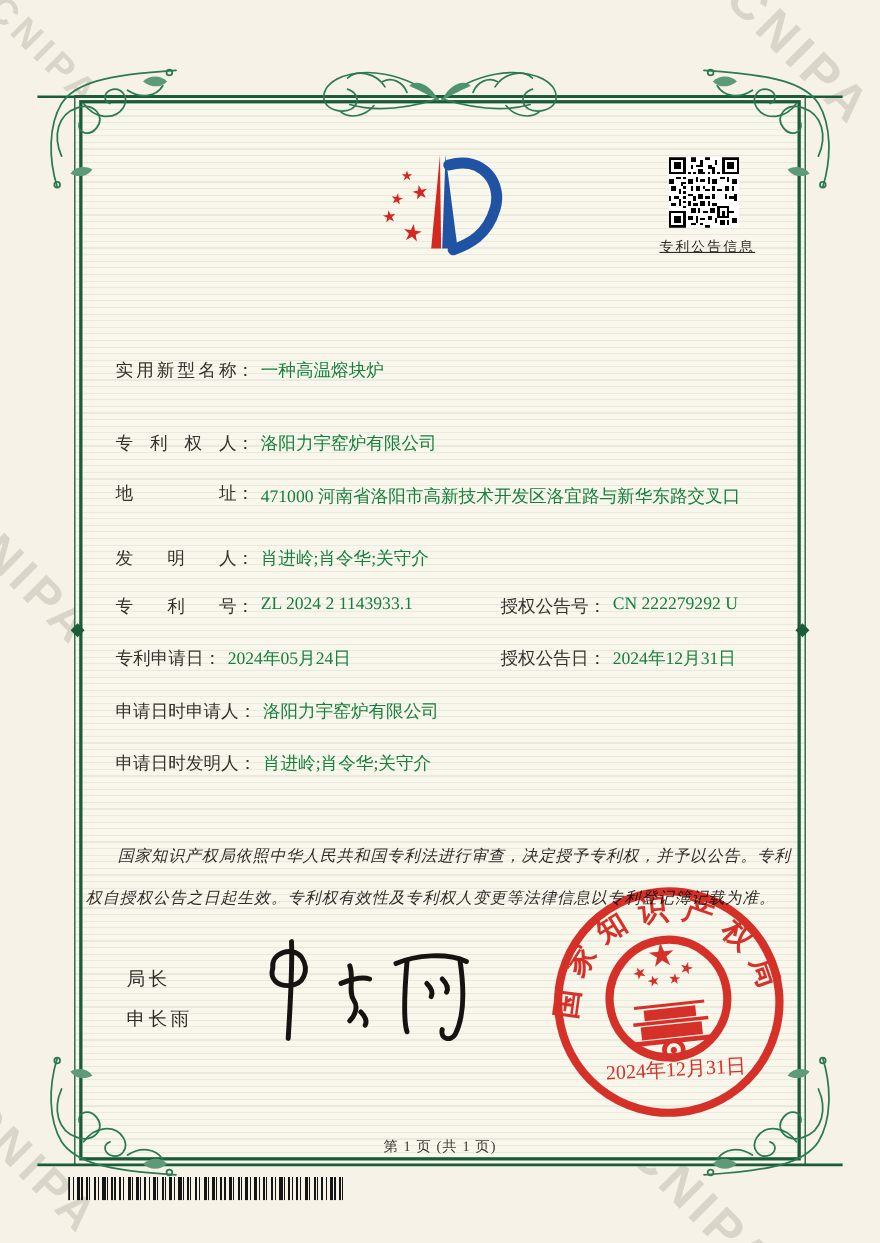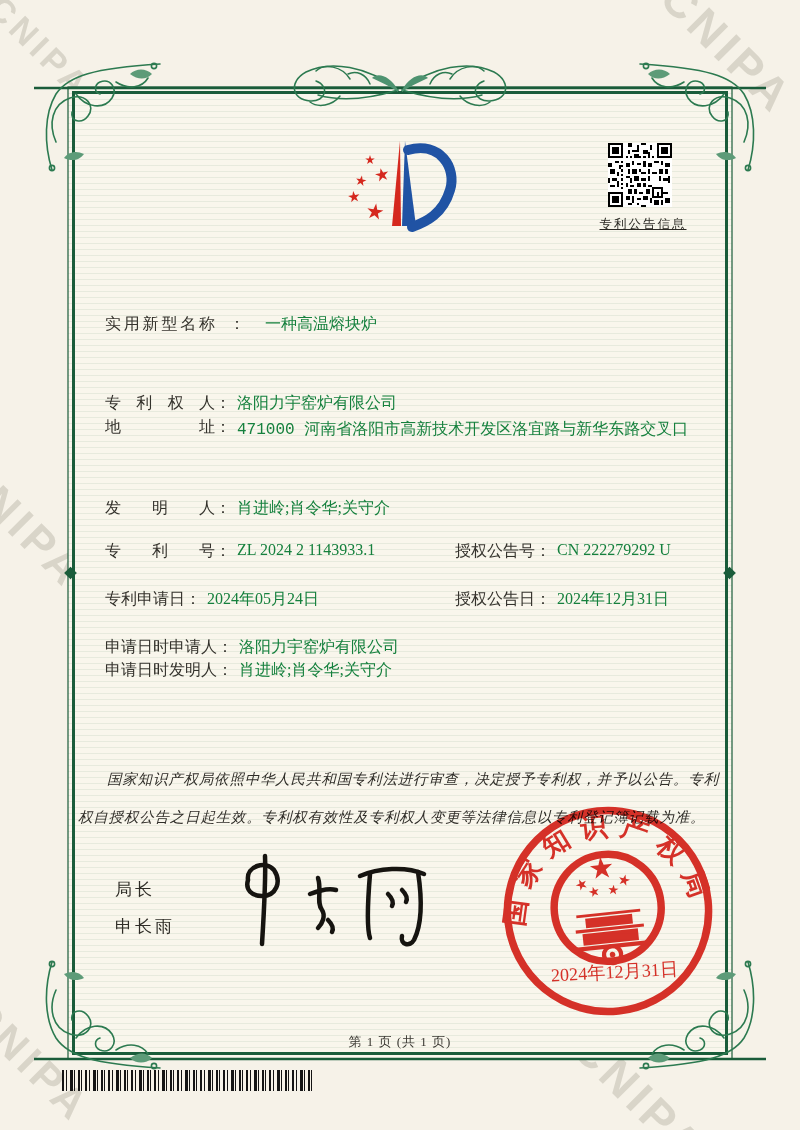--- a/index.html
+++ b/index.html
@@ -155,33 +155,33 @@
       <path d="M8,6h1v1h-1z M10,6h1v1h-1z M12,6h1v1h-1z M14,6h1v1h-1z M16,6h1v1h-1z M18,6h1v1h-1z M20,6h1v1h-1z M6,8h1v1h-1z M6,10h1v1h-1z M6,12h1v1h-1z M6,14h1v1h-1z M6,16h1v1h-1z M6,18h1v1h-1z M6,20h1v1h-1z"></path>
       <path d="M20,20h5v5h-5z"></path>
     </g>
     <path d="M21,21h3v3h-3z" fill="#ffffff"></path>
     <rect x="22" y="22" width="1" height="1" fill="#000000"></rect>
     <path fill="#000000" d="M9,0h2v2h-2z M13,1h1v3h-1z M15,0h2v1h-2z M19,1h1v2h-1z M9,3h1v2h-1z M11,3h2v1h-2z M16,3h2v2h-2z M12,5h2v2h-2z M18,4h1v2h-1z M0,9h2v2h-2z M3,8h2v1h-2z M5,10h1v2h-1z M1,12h2v2h-2z M4,13h1v2h-1z M0,16h1v2h-1z M2,16h2v1h-2z M4,17h1v3h-1z M1,19h2v1h-2z M8,9h2v2h-2z M11,8h1v2h-1z M13,9h2v1h-2z M16,8h1v3h-1z M18,9h2v2h-2z M21,8h2v1h-2z M24,8h1v2h-1z M26,9h2v2h-2z M9,12h1v2h-1z M11,12h2v2h-2z M14,12h1v1h-1z M15,13h2v1h-2z M18,12h1v2h-1z M20,13h2v1h-2z M23,12h2v2h-2z M26,12h1v2h-1z M8,15h2v1h-2z M10,16h1v2h-1z M12,15h2v2h-2z M15,16h2v1h-2z M18,15h1v2h-1z M23,15h1v2h-1z M25,16h2v1h-2z M27,15h1v3h-1z M8,18h1v2h-1z M10,19h2v1h-2z M13,18h2v2h-2z M16,18h1v2h-1z M18,19h2v1h-2z M9,21h2v2h-2z M12,21h1v2h-1z M14,22h2v1h-2z M17,21h2v2h-2z M8,24h2v2h-2z M11,24h1v3h-1z M13,25h2v1h-2z M16,24h2v2h-2z M19,25h1v2h-1z M9,27h2v1h-2z M13,27h1v1h-1z M15,28h2v1h-2z M21,26h2v2h-2z M24,26h1v2h-1z M26,25h2v2h-2z M22,23h1v1h-1z M25,22h2v1h-2z"></path>
   </svg>
   <div class="qr-caption">专利公告信息</div>
 
 
-  <div class="row" style="top:314px;gap:14px;">
+  <div class="row" style="top:327px;">
     <span class="lbl">实用新型名称</span>
       <span class="colon">：</span>
       <span class="val">一种高温熔块炉</span>
   </div>
 
   <div class="row" style="top:393px;">
     <span class="lbl">专利权人</span>
       <span class="colon">：</span>
       <span class="val">洛阳力宇窑炉有限公司</span>
   </div>
 
-  <div class="row" style="top:417px;font-family:Liberation Mono, monospace;">
+  <div class="row" style="top:439px;">
     <span class="lbl">地址</span>
       <span class="colon">：</span>
       <span class="val addr">471000 河南省洛阳市高新技术开发区洛宜路与新华东路交叉口</span>
   </div>
 
   <div class="row" style="top:498px;">
     <span class="lbl">发明人</span>
       <span class="colon">：</span>
       <span class="val">肖进岭;肖令华;关守介</span>
   </div>
@@ -207,21 +207,21 @@
         <span class="val">2024年12月31日</span>
       </span>
   </div>
 
   <div class="row" style="top:637px;">
     <span class="lbl long">申请日时申请人</span>
       <span class="colon">：</span>
       <span class="val">洛阳力宇窑炉有限公司</span>
   </div>
 
-  <div class="row" style="top:660px;align-items:center;">
+  <div class="row" style="top:684px;align-items:center;">
     <span class="lbl long">申请日时发明人</span>
       <span class="colon">：</span>
       <span class="val">肖进岭;肖令华;关守介</span>
   </div>
 
   <div class="statement"><span>国家知识产权局依照中华人民共和国专利法进行审查，决定授予专利权，并予以公告。</span><span>专利权自授权公告之日起生效。专利权有效性及专利权人变更等法律信息以专利登记簿记载为准。</span></div>
 
   <div class="sig-title">局长</div>
   <div class="sig-name">申长雨</div>
 

